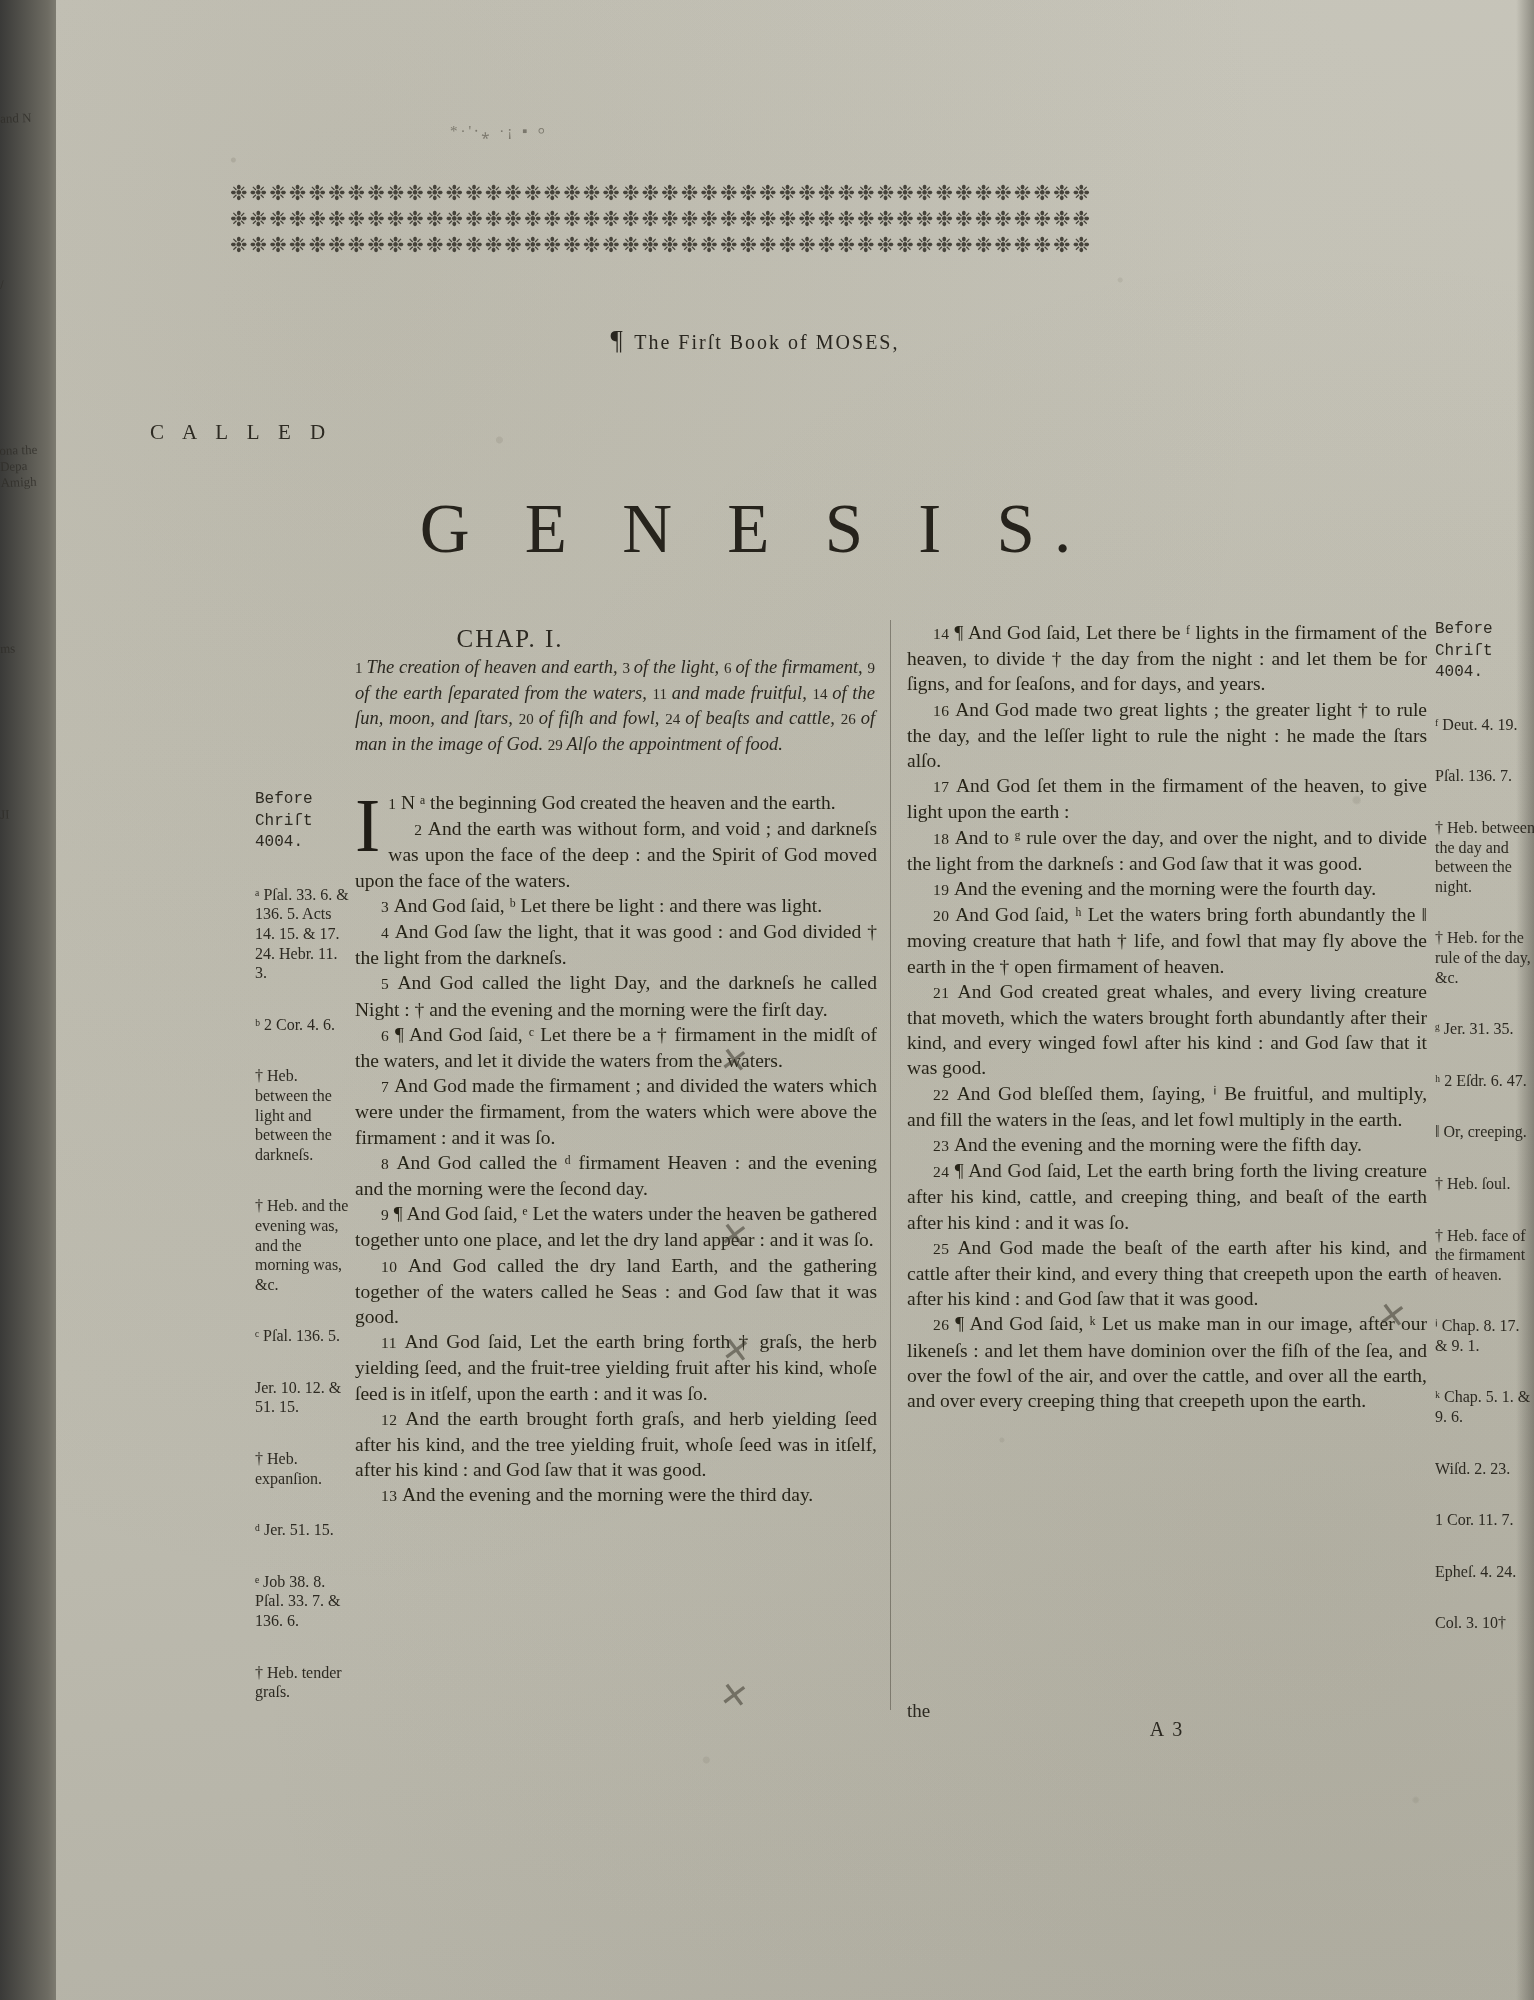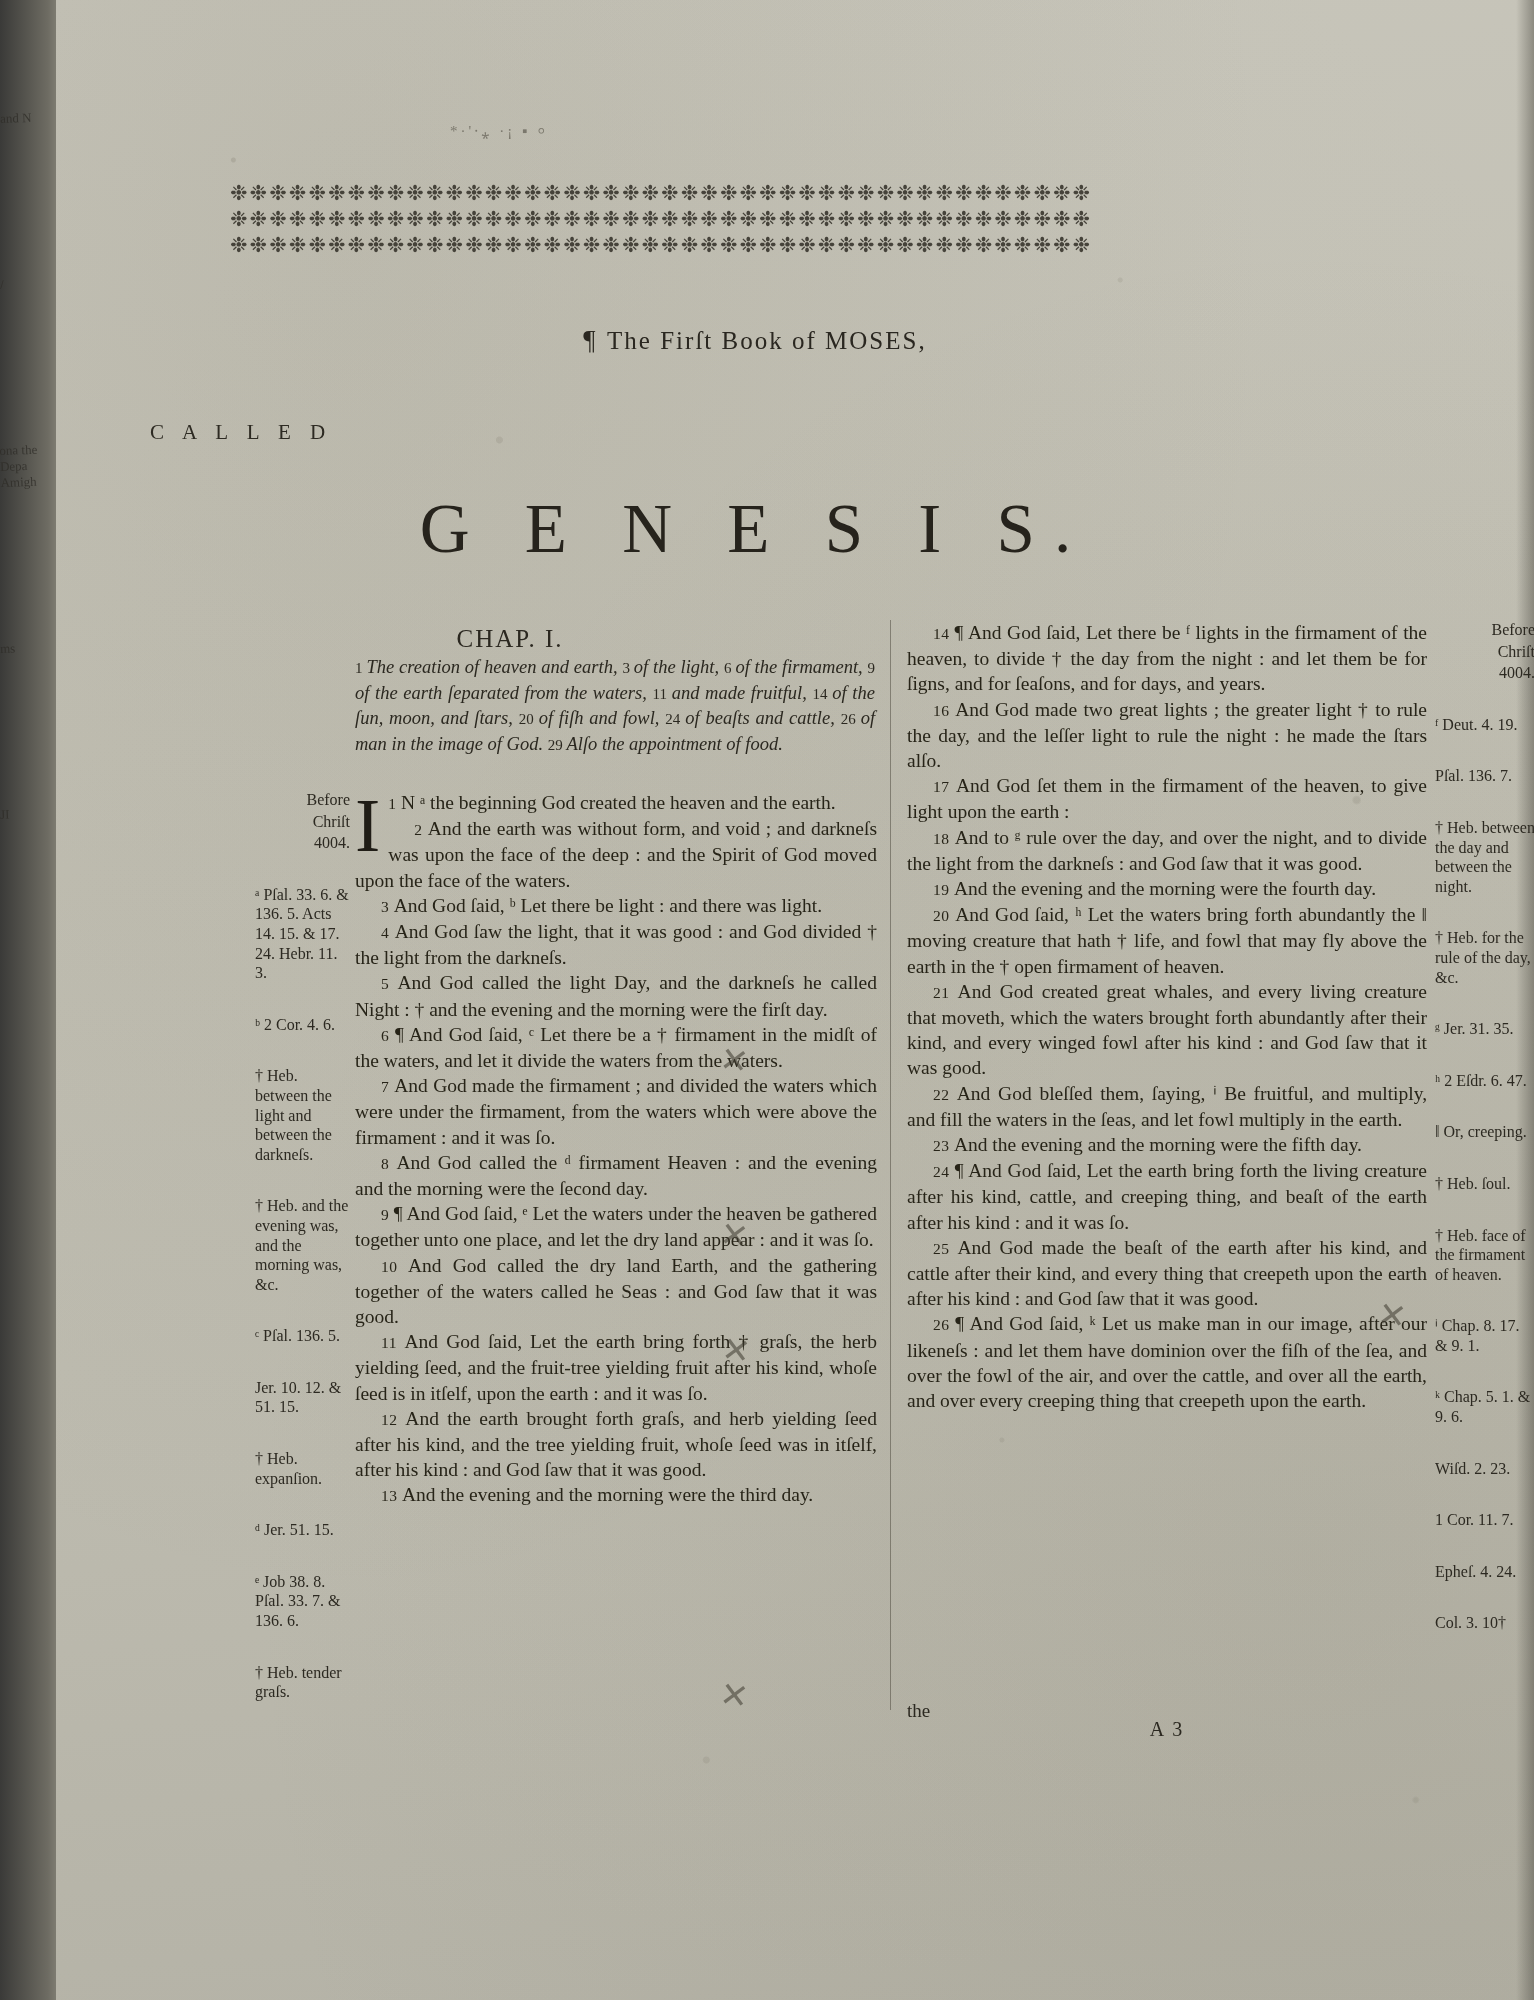--- a/index.html
+++ b/index.html
@@ -97,21 +97,21 @@
   .title-line {
     position: absolute;
     left: 0; top: 320px;
     width: 1210px;
     text-align: center;
     font-size: 33px;
     letter-spacing: 1.5px;
     color: #2a2720;
   }
   .title-line .pilcrow { font-size: 27px; margin-right: 10px; }
-  .title-line .small-caps { font-size: 25px; letter-spacing: 2px; }
+  .title-line .small-caps { font-size: 20px; letter-spacing: 2px; }
 
   .called {
     position: absolute;
     left: 0; top: 420px;
     width: 1210px;
     font-size: 21px;
     letter-spacing: 7px;
     color: #2d2a22;
   }
   .booktitle {
@@ -179,21 +179,21 @@
   .margin {
     position: absolute;
     font-size: 16px;
     line-height: 19.6px;
     color: #2c2921;
     font-family: "Liberation Serif", serif;
   }
   .margin-left { left: 105px; top: 790px; width: 95px; }
   .margin-right { left: 1285px; top: 620px; width: 100px; }
   .margin .blk { margin-bottom: 2px; margin-top: 32px; }
-  .margin .hdr { text-align: right; margin-bottom: 2px; }
+  .margin .hdr { text-align: left; margin-bottom: 2px; font-family: Liberation Mono, monospace; }
 
   .signature {
     position: absolute;
     left: 757px; top: 1718px;
     width: 520px;
     text-align: center;
     font-size: 20px;
     letter-spacing: 2px;
   }
   .catchword {

